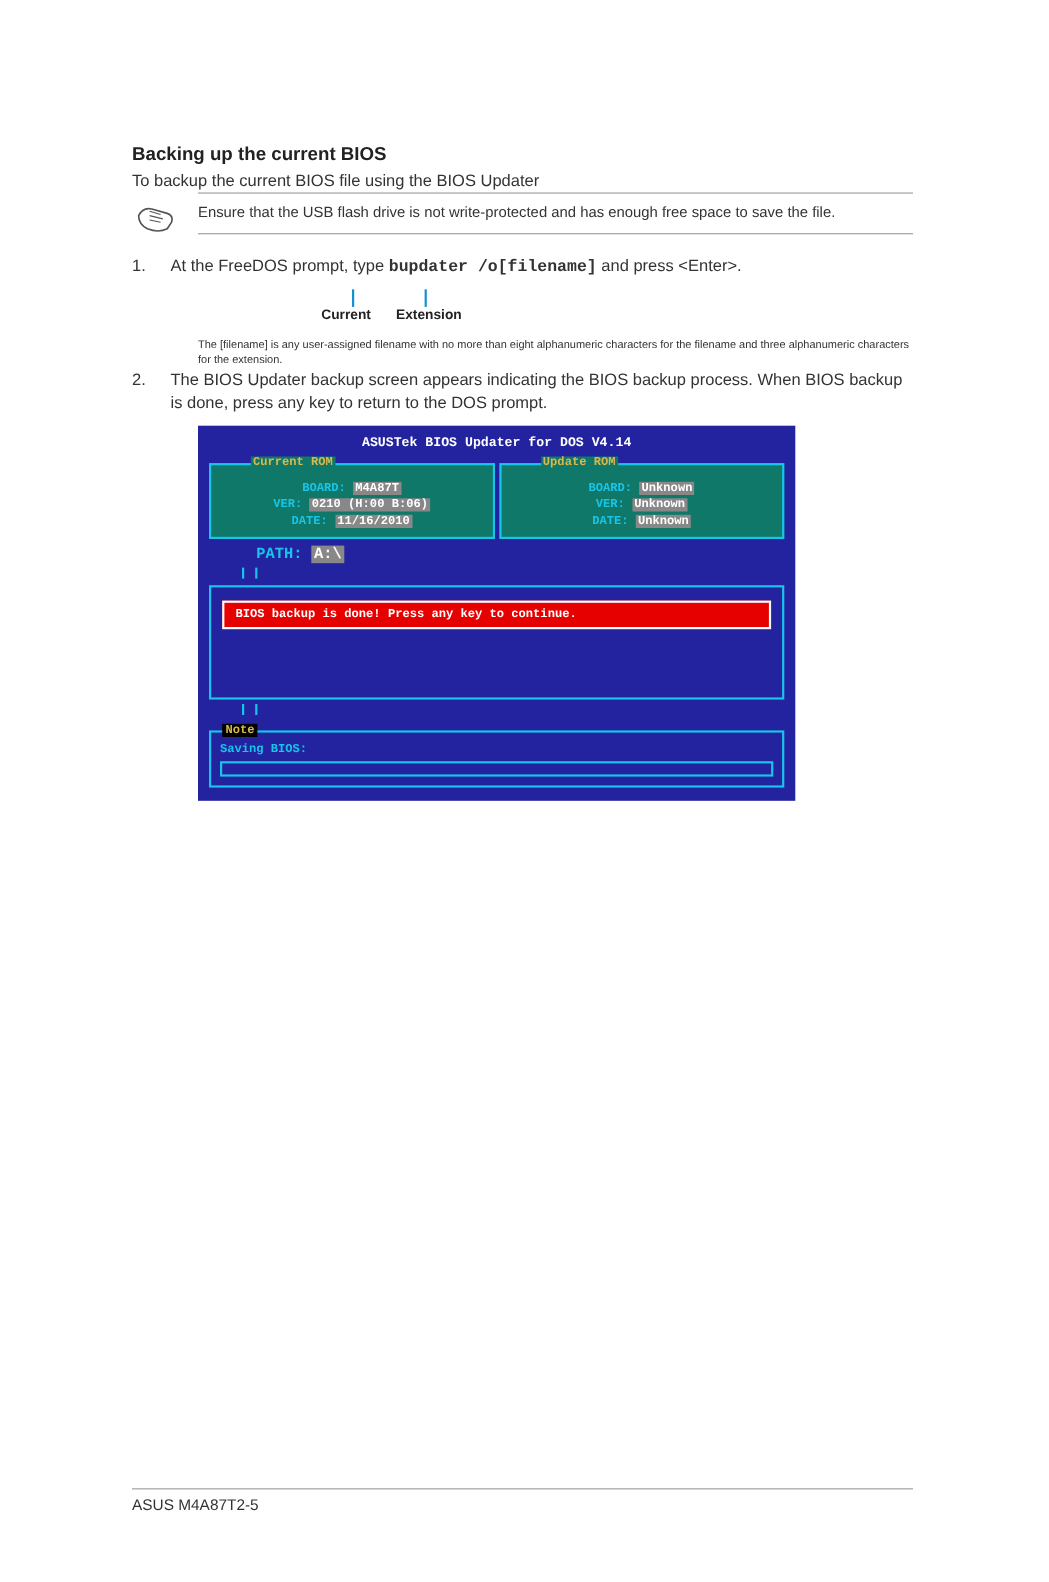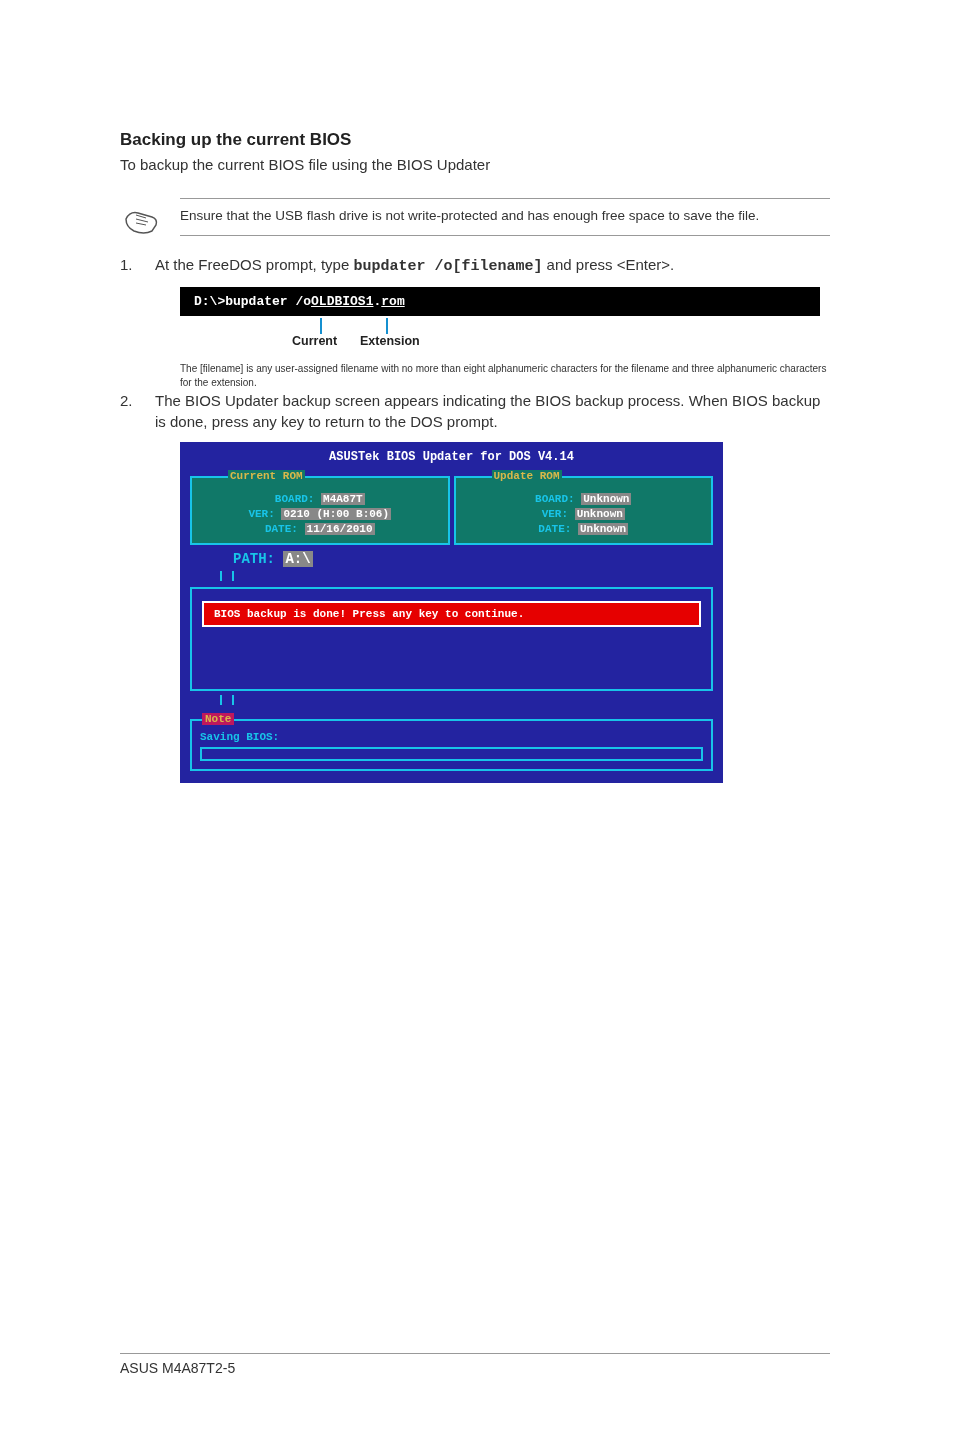--- a/index.html
+++ b/index.html
@@ -16,21 +16,21 @@
     }
     h2.section-head {
       font-size: 17px;
       font-weight: bold;
       color: #222;
       margin-bottom: 6px;
     }
     .intro-line {
       font-size: 15px;
       color: #333;
-      margin-bottom: 25px;
+      margin-bottom: 2px;
     }
     .note-box {
       margin-left: 60px;
       border-top: 1px solid #999;
       border-bottom: 1px solid #999;
       padding: 8px 0 10px 0;
       font-size: 13.5px;
       color: #333;
       line-height: 1.35;
       margin-bottom: 18px;
@@ -164,21 +164,21 @@
       margin-top: 14px;
       padding: 10px 8px 8px 8px;
       position: relative;
     }
     .note-legend {
       position: absolute;
       top: -8px;
       left: 10px;
       color: #d9b84a;
       font-size: 11px;
-      background: #be185d;
+      background: #000000;
       padding: 0 3px;
     }
     .saving-text { color: #18c4e8; font-size: 11px; margin-bottom: 4px; }
     .progress-bar { border: 2px solid #18c4e8; height: 14px; }
     .footer {
       position: absolute;
       bottom: 62px;
       left: 120px;
       right: 124px;
       border-top: 1px solid #999;
@@ -206,23 +206,20 @@
     <span>Ensure that the USB flash drive is not write-protected and has enough free space to save the file.</span>
   </div>
 
   <div class="step-row">
     <div class="step-num">1.</div>
     <div class="step-body">
       <span>At the FreeDOS prompt, type </span><span class="mono">bupdater /o[filename]</span><span> and press &lt;Enter&gt;.</span>
     </div>
   </div>
 
-  <div class="terminal">
-    <span>D:\&gt;</span><span>bupdater /o</span><span class="underline">OLDBIOS1</span><span>.</span><span class="underline">rom</span>
-  </div>
 
   <div class="callouts">
     <div class="callout-line" style="left:140px"></div>
     <div class="callout-line" style="left:206px"></div>
     <div class="callout-label" style="left:112px">Current</div>
     <div class="callout-label" style="left:180px">Extension</div>
   </div>
 
   <div class="sub-para">The [filename] is any user-assigned filename with no more than eight alphanumeric characters for the filename and three alphanumeric characters for the extension.</div>
 

